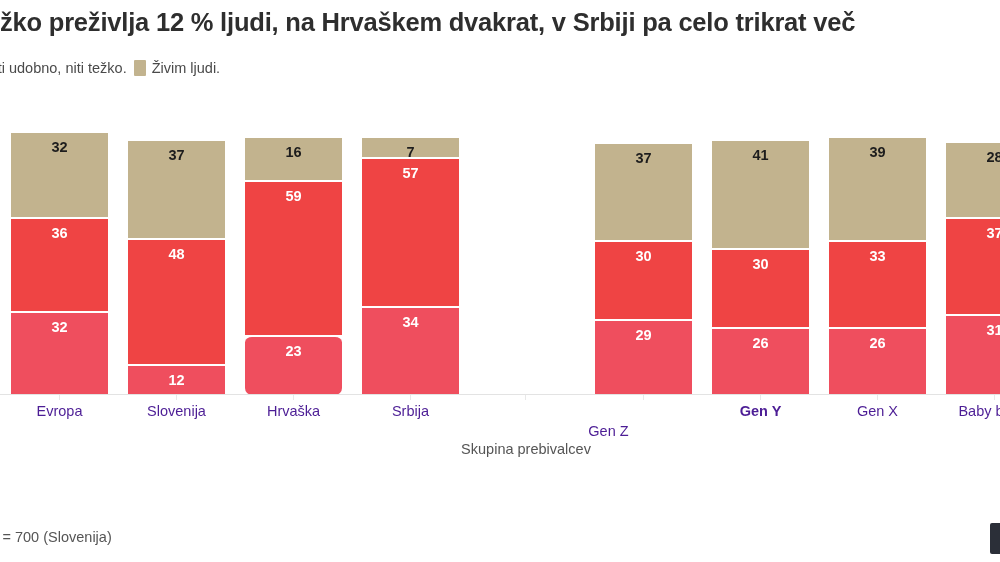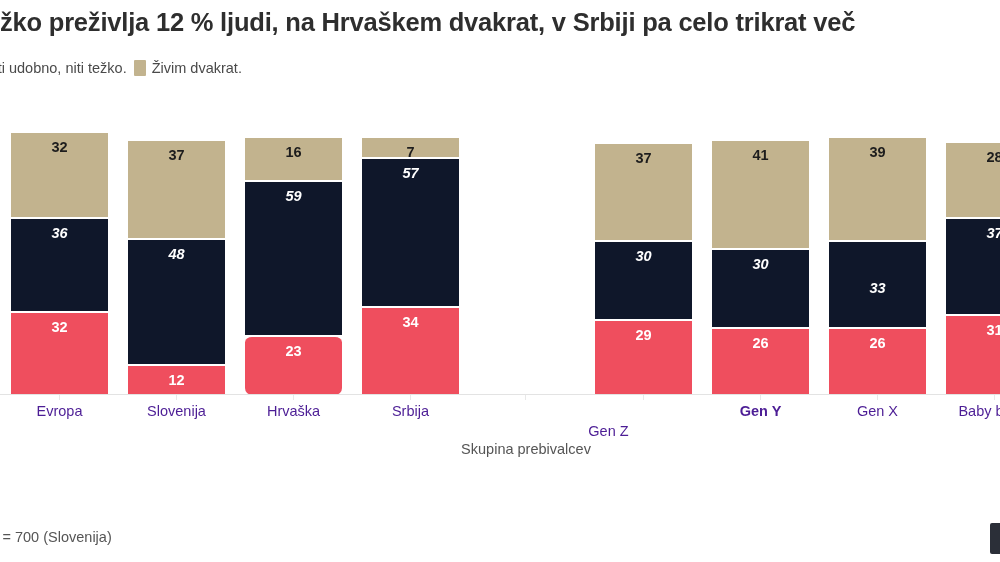--- a/index.html
+++ b/index.html
@@ -102,21 +102,21 @@
   .seg:first-child { border-top: none; }
   .seg-value {
     font-size: 14.5px;
     font-weight: bold;
     line-height: 1;
     padding-top: 7px;
     white-space: nowrap;
   }
   .seg.top    { background: #c2b38e; }
   .seg.top .seg-value    { color: #1d1d1d; }
-  .seg.middle { background: #0f172a; font-style: italic; }
+  .seg.middle { background: #ef4444; }
   .seg.middle .seg-value { color: #ffffff; }
   .seg.bottom { background: #ef4e5e; }
   .seg.bottom .seg-value { color: #ffffff; }
 
   .tick-label {
     position: absolute;
     top: 303px;
     text-align: center;
     font-size: 14.5px;
     color: #4c1d95;
@@ -156,21 +156,21 @@
 <body>
 
 <div id="chart-title">ežko preživlja 12 % ljudi, na Hrvaškem dvakrat, v Srbiji pa celo trikrat več</div>
 
 <div id="legend">
   <div class="legend-entry">
     <span class="legend-label">Niti udobno, niti težko.</span>
   </div>
   <div class="legend-entry">
     <span class="legend-swatch" style="background:#c2b38e"></span>
-    <span class="legend-label">Živim dvakrat.</span>
+    <span class="legend-label">Živim ljudi.</span>
   </div>
 </div>
 
 <div id="plot-area">
   <div id="bars-container">
       <div class="bar-group" style="left: 11px; width: 97px;">
         <div class="bar-stack">
           <div class="seg top" style="height: 83.84px;">
             <span class="seg-value">32</span>
           </div>
@@ -245,21 +245,21 @@
           <div class="seg bottom" style="height: 68.12px;">
             <span class="seg-value">26</span>
           </div>
         </div>
       </div>
       <div class="bar-group" style="left: 829px; width: 97px;">
         <div class="bar-stack">
           <div class="seg top" style="height: 102.18px;">
             <span class="seg-value">39</span>
           </div>
-          <div class="seg middle" style="height: 86.46px; align-items: center;">
+          <div class="seg middle" style="height: 86.46px;">
             <span class="seg-value">33</span>
           </div>
           <div class="seg bottom" style="height: 68.12px;">
             <span class="seg-value">26</span>
           </div>
         </div>
       </div>
       <div class="bar-group" style="left: 946px; width: 97px;">
         <div class="bar-stack">
           <div class="seg top" style="height: 73.36px;">

